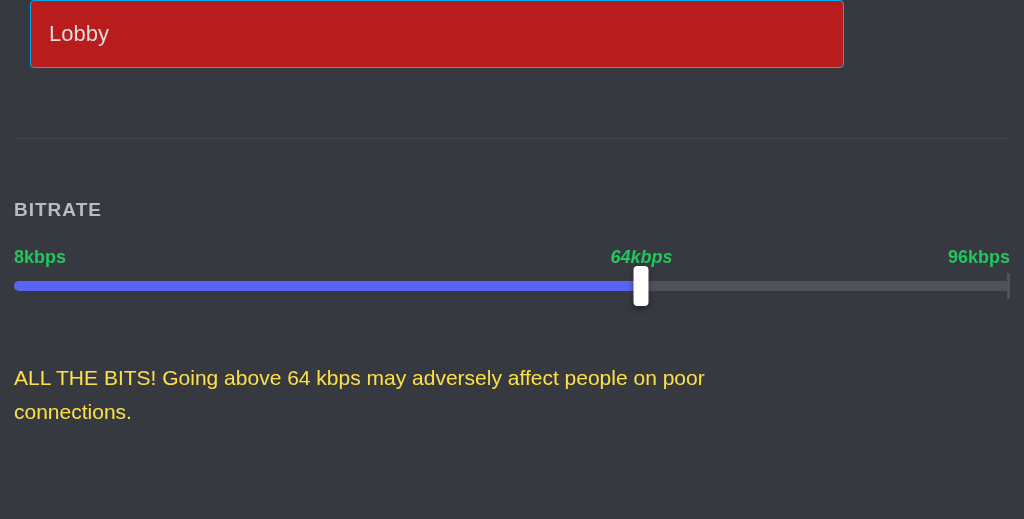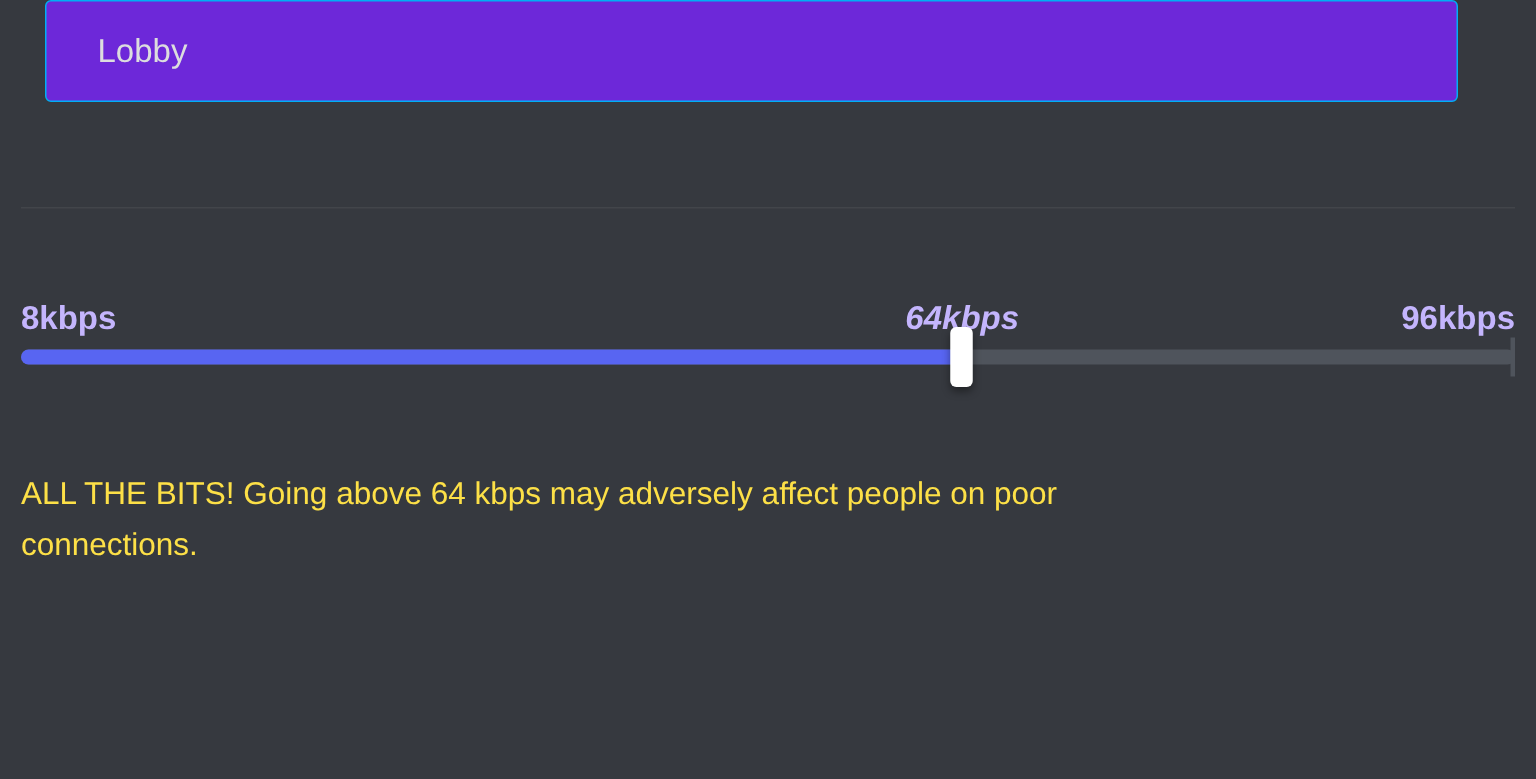--- a/index.html
+++ b/index.html
@@ -9,28 +9,28 @@
     }
     body {
       background-color: #36393f;
       font-family: -apple-system, BlinkMacSystemFont, "Segoe UI", Helvetica, Arial, sans-serif;
       width: 1024px;
       height: 519px;
       overflow: hidden;
     }
     .channel-name-input {
       margin: 0 30px 0 30px;
-      width: 942px;
+      width: 814px;
       height: 68px;
-      background-color: #6d28d9;
+      background-color: #b91c1c;
       border: 1px solid #00aff4;
       border-radius: 4px;
       color: #dcddde;
       font-size: 22px;
-      padding: 0 34px;
+      padding: 0 18px;
       outline: none;
       font-family: inherit;
     }
     .divider {
       margin: 70px 14px 0 14px;
       height: 1px;
       background-color: #42454a;
     }
     .bitrate-section {
       margin-top: 60px;
@@ -46,22 +46,22 @@
       position: relative;
       margin-top: 26px;
       height: 80px;
     }
     .slider-labels {
       position: relative;
       height: 26px;
     }
     .slider-label {
       position: absolute;
-      color: #c4b5fd;
-      font-size: 22px;
+      color: #22c55e;
+      font-size: 18px;
       font-weight: 600;
       transform: translateX(-50%);
       white-space: nowrap;
     }
     .slider-label.left {
       left: 0;
       transform: translateX(0);
     }
     .slider-label.right {
       right: 0;
@@ -117,20 +117,21 @@
 </head>
 <body>
 
 
 
 <input type="text" class="channel-name-input" value="Lobby" style="">
 
 <div class="divider"></div>
 
 <div class="bitrate-section">
+  <div class="bitrate-heading">BITRATE</div>
 
   <div class="slider-container">
     <div class="slider-labels">
       <span class="slider-label left">8kbps</span>
       <span class="slider-label" id="mid-label" style="left: 63%; font-style: italic;">64kbps</span>
       <span class="slider-label right">96kbps</span>
     </div>
     <div class="slider-track">
       <div class="slider-fill" id="slider-fill" style="width: 63%;"></div>
       <div class="slider-tick" id="mid-tick" style="left: 63%;"></div>

